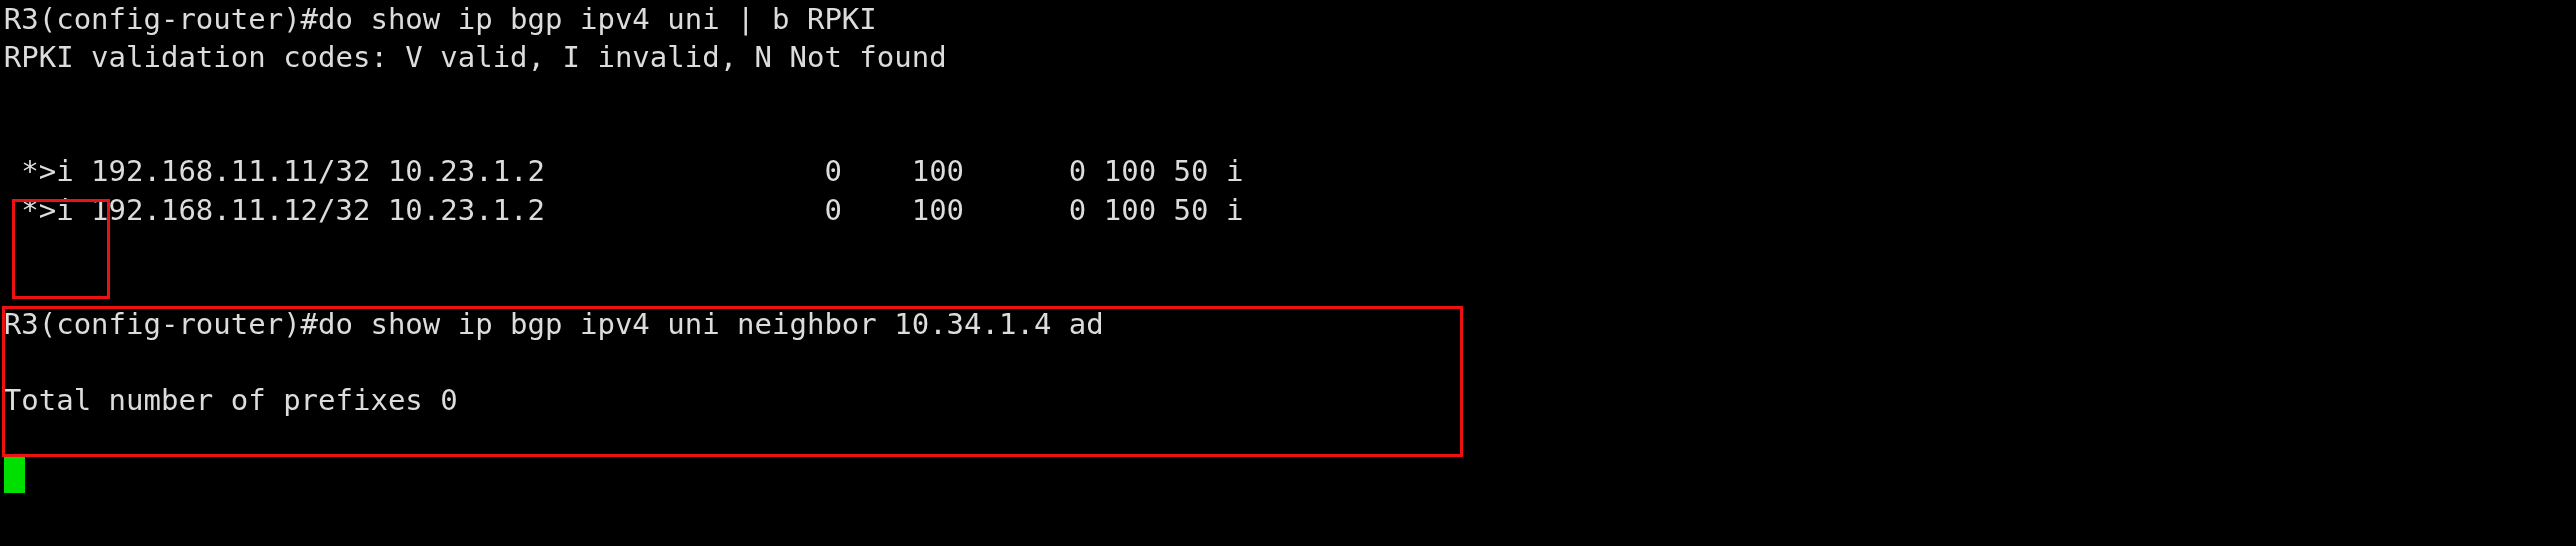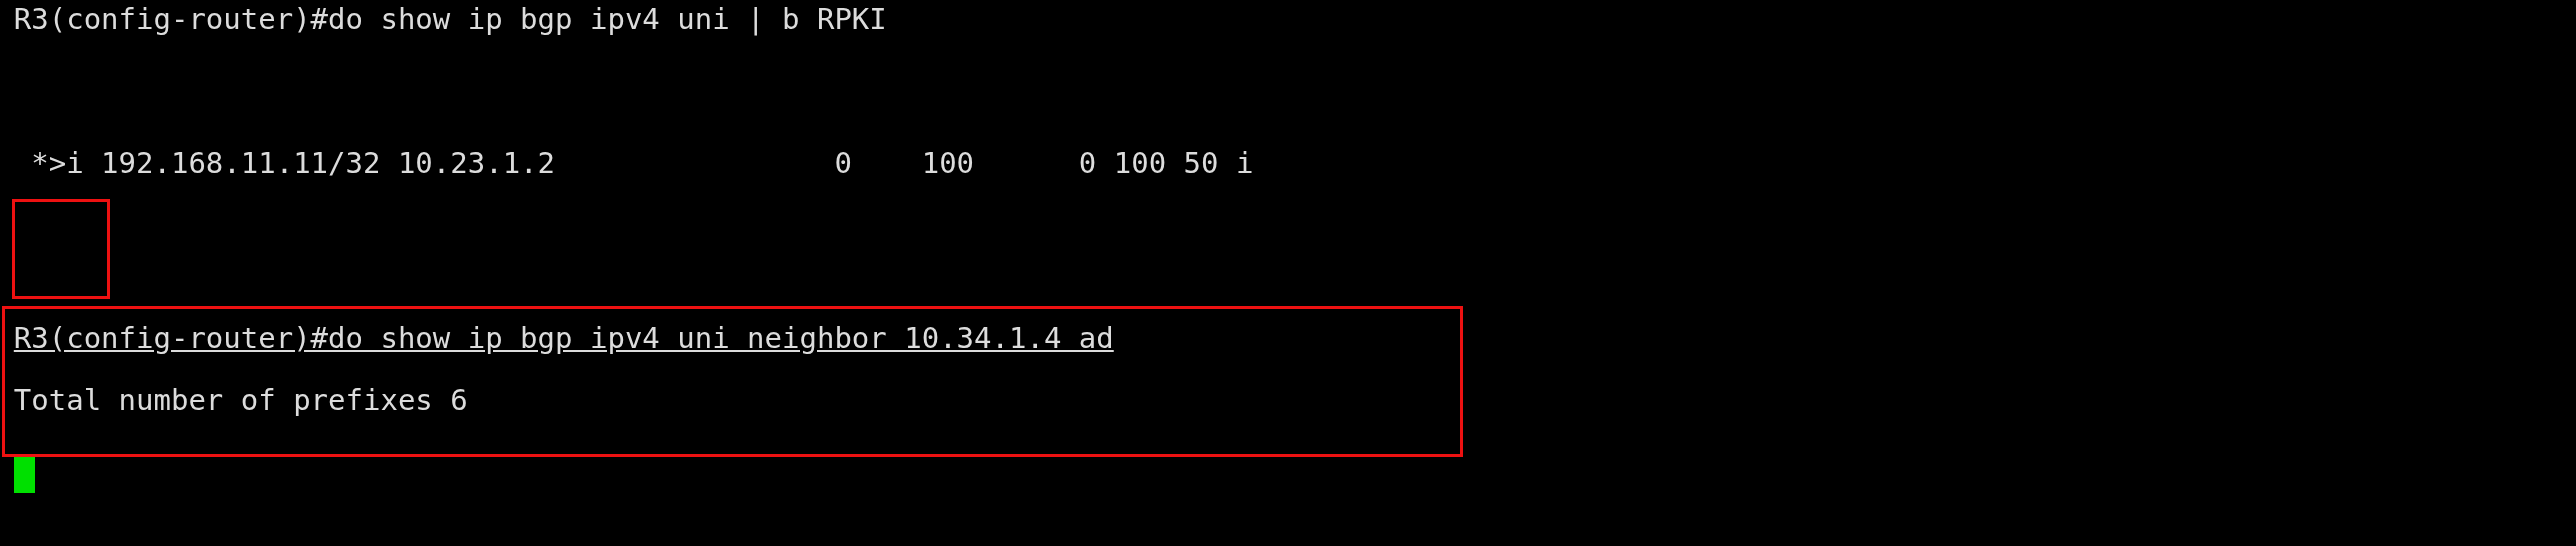--- a/index.html
+++ b/index.html
@@ -26,30 +26,29 @@
   }
   .line {
     position: absolute;
     left: 3.8px;
     white-space: pre;
     font-family: "DejaVu Sans Mono", "Liberation Mono", monospace;
     font-size: 29px;
     line-height: 38px;
     color: #dcdcdc;
     height: 38px;
-    margin-left: 10px;
   }
   .l0  { top: 0px; }
   .l1  { top: 38px; }
   .l2  { top: 76px; }
   .l3  { top: 114px; }
-  .l4  { top: 144px; }
+  .l4  { top: 152px; }
   .l5  { top: 191px; }
   .l6  { top: 229px; }
-  .l8  { top: 319px; text-decoration: underline; }
+  .l8  { top: 305px; }
   .l9  { top: 343px; }
   .l10 { top: 381px; }
   .l12 { top: 457px; }
 
   .cursor {
     display: inline-block;
     width: 21px;
     height: 36px;
     background: #00e000;
     vertical-align: -6.7px;
@@ -74,25 +73,27 @@
     width: 1461px;
     height: 151px;
   }
 </style>
 </head>
 <body>
 
 <div id="terminal">
 
   <div class="line l0">R3(config-router)#do show ip bgp ipv4 uni | b RPKI</div>
+  <div class="line l1">RPKI validation codes: V valid, I invalid, N Not found</div>
   <div class="line l2"></div>
   <div class="line l4"> *&gt;i 192.168.11.11/32 10.23.1.2                0    100      0 100 50 i</div>
+  <div class="line l5"> *&gt;i 192.168.11.12/32 10.23.1.2                0    100      0 100 50 i</div>
   <div class="line l6"></div>
   <div class="line l8">R3(config-router)#do show ip bgp ipv4 uni neighbor 10.34.1.4 ad</div>
   <div class="line l9"></div>
-  <div class="line l10">Total number of prefixes 6</div>
+  <div class="line l10">Total number of prefixes 0</div>
   <div class="line l12"><span class="cursor"></span></div>
 
   <div class="redbox" id="box-status-flags"></div>
   <div class="redbox" id="box-neighbor-advertised"></div>
 
 </div>
 
 
 </body></html>

